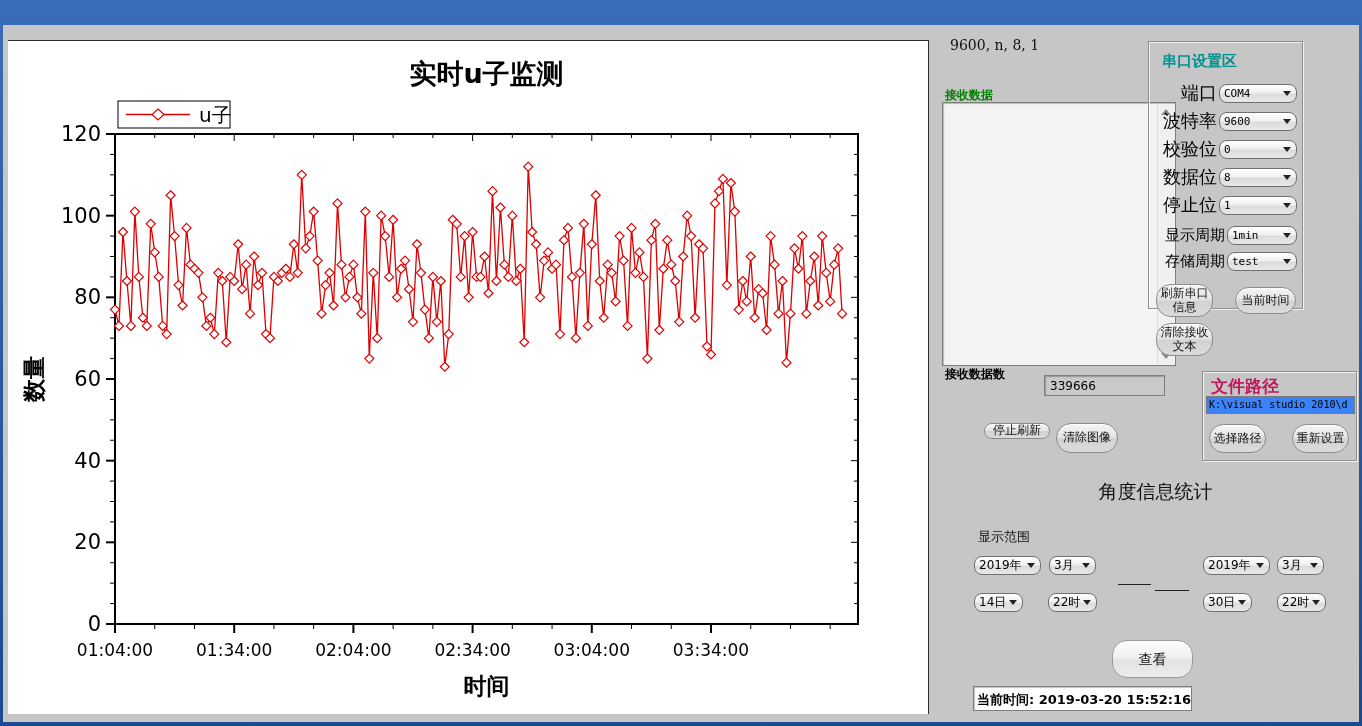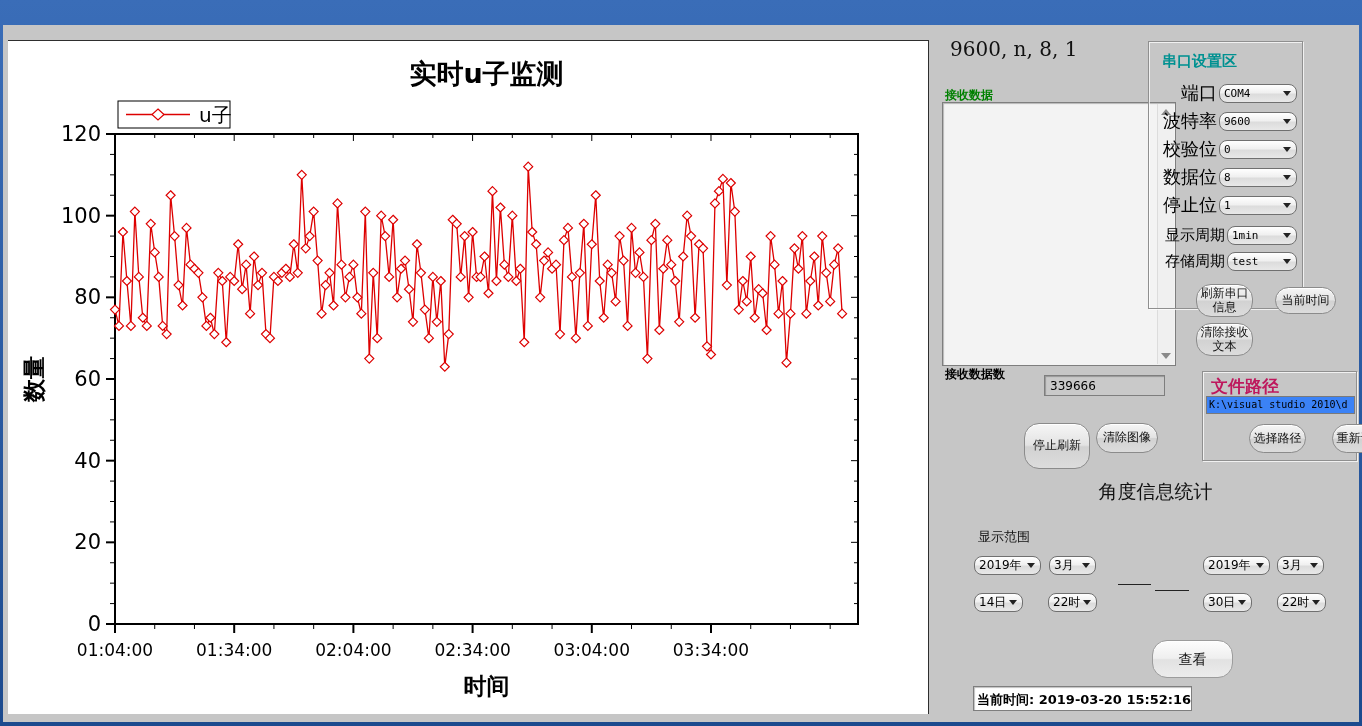--- a/index.html
+++ b/index.html
@@ -38,40 +38,40 @@
   
   .client { position:absolute; left:3px; top:25px; width:1356px; height:697px; background:#c6c6c6; }
   .abs { position:absolute; }
   
   .chart-panel { left:5px; top:15px; width:921px; height:674px; background:#fff;
                  border-top:1px solid #2e2e2e; border-right:1px solid #2e2e2e; }
   svg { font-family:"DejaVu Sans","Liberation Sans",sans-serif; }
   
   .btn { background:linear-gradient(#f6f6f6,#e3e3e3 48%,#d2d2d2 52%,#dcdcdc); border:1px solid #8b8b8b;
          border-radius:15px; font-size:12px; color:#111; display:flex; align-items:center; justify-content:center;
-         text-align:center; line-height:1.15; box-shadow:inset 0 1px 0 #fff;margin-left:40px; }
+         text-align:center; line-height:1.15; box-shadow:inset 0 1px 0 #fff; }
   .combo { background:linear-gradient(#ffffff,#f0f0f0 45%,#dcdcdc 55%,#e8e8e8); border:1px solid #707070;
            border-radius:8px; display:flex; align-items:center; padding-left:4px;
            font-family:"DejaVu Sans Mono","Liberation Mono",monospace; font-size:11px; color:#000; }
   .combo .arrow { margin-left:auto; margin-right:5px; width:0; height:0;
                   border-left:4px solid transparent; border-right:4px solid transparent; border-top:5px solid #222; }
   .combo.cjk { font-family:"DejaVu Sans","Liberation Sans",sans-serif; font-size:12px; }
   .groupbox { border:1px solid #8f8f8f; box-shadow:inset 1px 1px 0 rgba(255,255,255,.75), 1px 1px 0 rgba(255,255,255,.75); }
   .sunken { border:1px solid #7e7e7e; box-shadow:inset 1px 1px 1px rgba(0,0,0,.25); }
   
-  .port-summary { left:947px; top:12px; font-family:"DejaVu Serif","Liberation Serif",serif; font-size:20px; color:#111; }
+  .port-summary { left:947px; top:12px; font-family:"DejaVu Serif","Liberation Serif",serif; font-size:14px; color:#111; }
   .recv-label { left:942px; top:62px; font-size:12px; font-weight:bold; color:#008000; }
   .recv-box { left:939px; top:77px; width:234px; height:264px; background:#f3f3f3; }
   .vscroll { position:absolute; top:1px; right:1px; bottom:1px; width:17px; background:#f0f0f0; border-left:1px solid #dcdcdc; }
   .varrow { position:absolute; left:3px; width:0; height:0; border-left:5px solid transparent; border-right:5px solid transparent; }
   .varrow.up { top:5px; border-bottom:6px solid #8a8a8a; }
   .varrow.down { bottom:5px; border-top:6px solid #8a8a8a; }
   .count-label { left:942px; top:341px; font-size:12px; font-weight:bold; color:#000; }
   .count-box { left:1041px; top:350px; width:121px; height:21px; background:#c9c9c9; font-size:12px; padding:3px 0 0 5px; }
-  .stop-btn { left:981px; top:398px; width:66px; height:46px; }
+  .stop-btn { left:981px; top:398px; width:66px; height:16px; }
   .clearimg-btn { left:1053px; top:398px; width:62px; height:30px; }
   
   .serial-group { left:1145px; top:16px; width:155px; height:268px; }
   .serial-title { position:absolute; left:13px; top:10px; font-size:15px; font-weight:bold; color:#009191; }
   .srow { position:absolute; left:2px; right:5px; height:20px; display:flex; align-items:center; }
   .srow .lbl { flex:1; text-align:right; font-size:18px; padding-right:2px; color:#000; white-space:nowrap; }
   .srow.small .lbl { font-size:15px; }
   .srow .combo { width:78px; height:19px; flex:none; }
   .srow.small .combo { width:70px; }
   .refresh-btn { position:absolute; left:7px; top:242px; width:57px; height:33px; }

